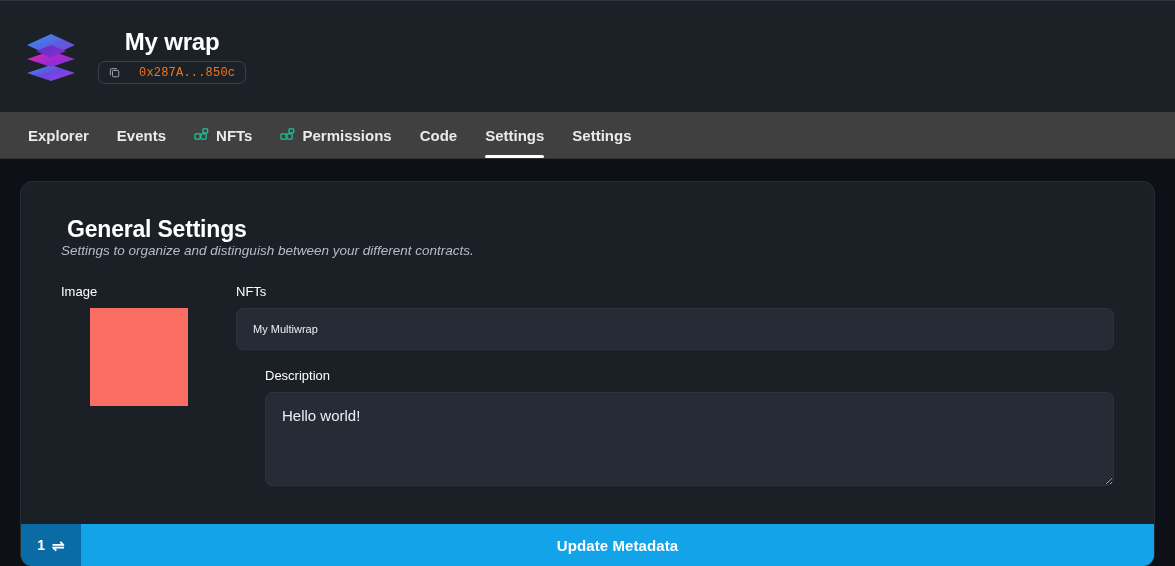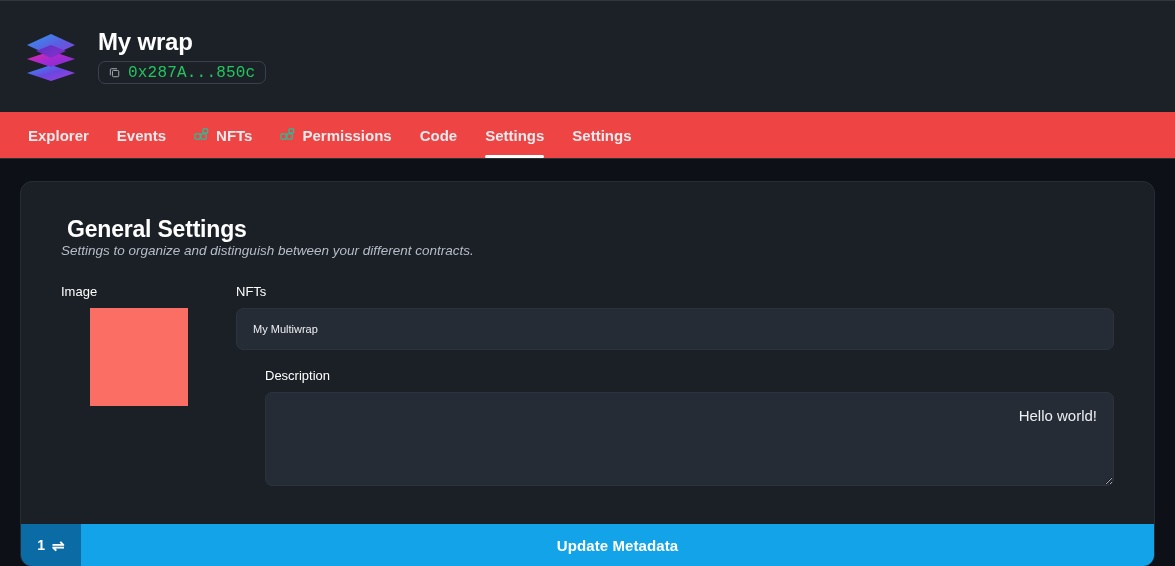--- a/index.html
+++ b/index.html
@@ -30,21 +30,21 @@
     gap: 18px;
   }
   .logo {
     width: 58px;
     height: 58px;
     position: relative;
     flex: 0 0 58px;
   }
   .logo svg { display: block; width: 58px; height: 58px; }
 
-  .brand-text { display: flex; flex-direction: column; gap: 7px; }
+  .brand-text { display: flex; flex-direction: column; gap: 7px; align-items: center; }
   .brand-title {
     font-size: 24px;
     font-weight: bold;
     letter-spacing: -0.2px;
     line-height: 1.05;
     color: #ffffff;
   }
   .addr-pill {
     display: inline-flex;
     align-items: center;
@@ -53,29 +53,30 @@
     border-radius: 7px;
     height: 23px;
     padding: 0 10px;
     width: max-content;
     background: transparent;
     cursor: pointer;
   }
   .addr-pill .copy-ico { width: 11px; height: 11px; display: block; flex: 0 0 11px; }
   .addr-text {
     font-family: "Liberation Mono", monospace;
-    font-size: 16px;
-    color: #22c55e;
+    font-size: 12px;
+    color: #f97316;
     letter-spacing: 0.2px;
+    margin-left: 11px;
   }
 
   
   .nav {
     height: 47px;
-    background: #ef4444;
+    background: #404040;
     border-bottom: 1px solid #2b3138;
     display: flex;
     align-items: stretch;
     padding: 0 0 0 28px;
     gap: 0;
   }
   .nav-item {
     display: flex;
     align-items: center;
     gap: 7px;
@@ -172,21 +173,20 @@
     border: 1px solid #2d333d;
     border-radius: 7px;
     color: #eceff3;
     font-family: "Liberation Sans", sans-serif;
     font-size: 15px;
     padding: 13px 16px;
     outline: none;
     resize: vertical;
     display: block;
     line-height: 1.3;
-    text-align: right;
   }
 
   
   .action-bar {
     display: flex;
     align-items: stretch;
     height: 42px;
     width: 100%;
   }
   .tx-badge {

